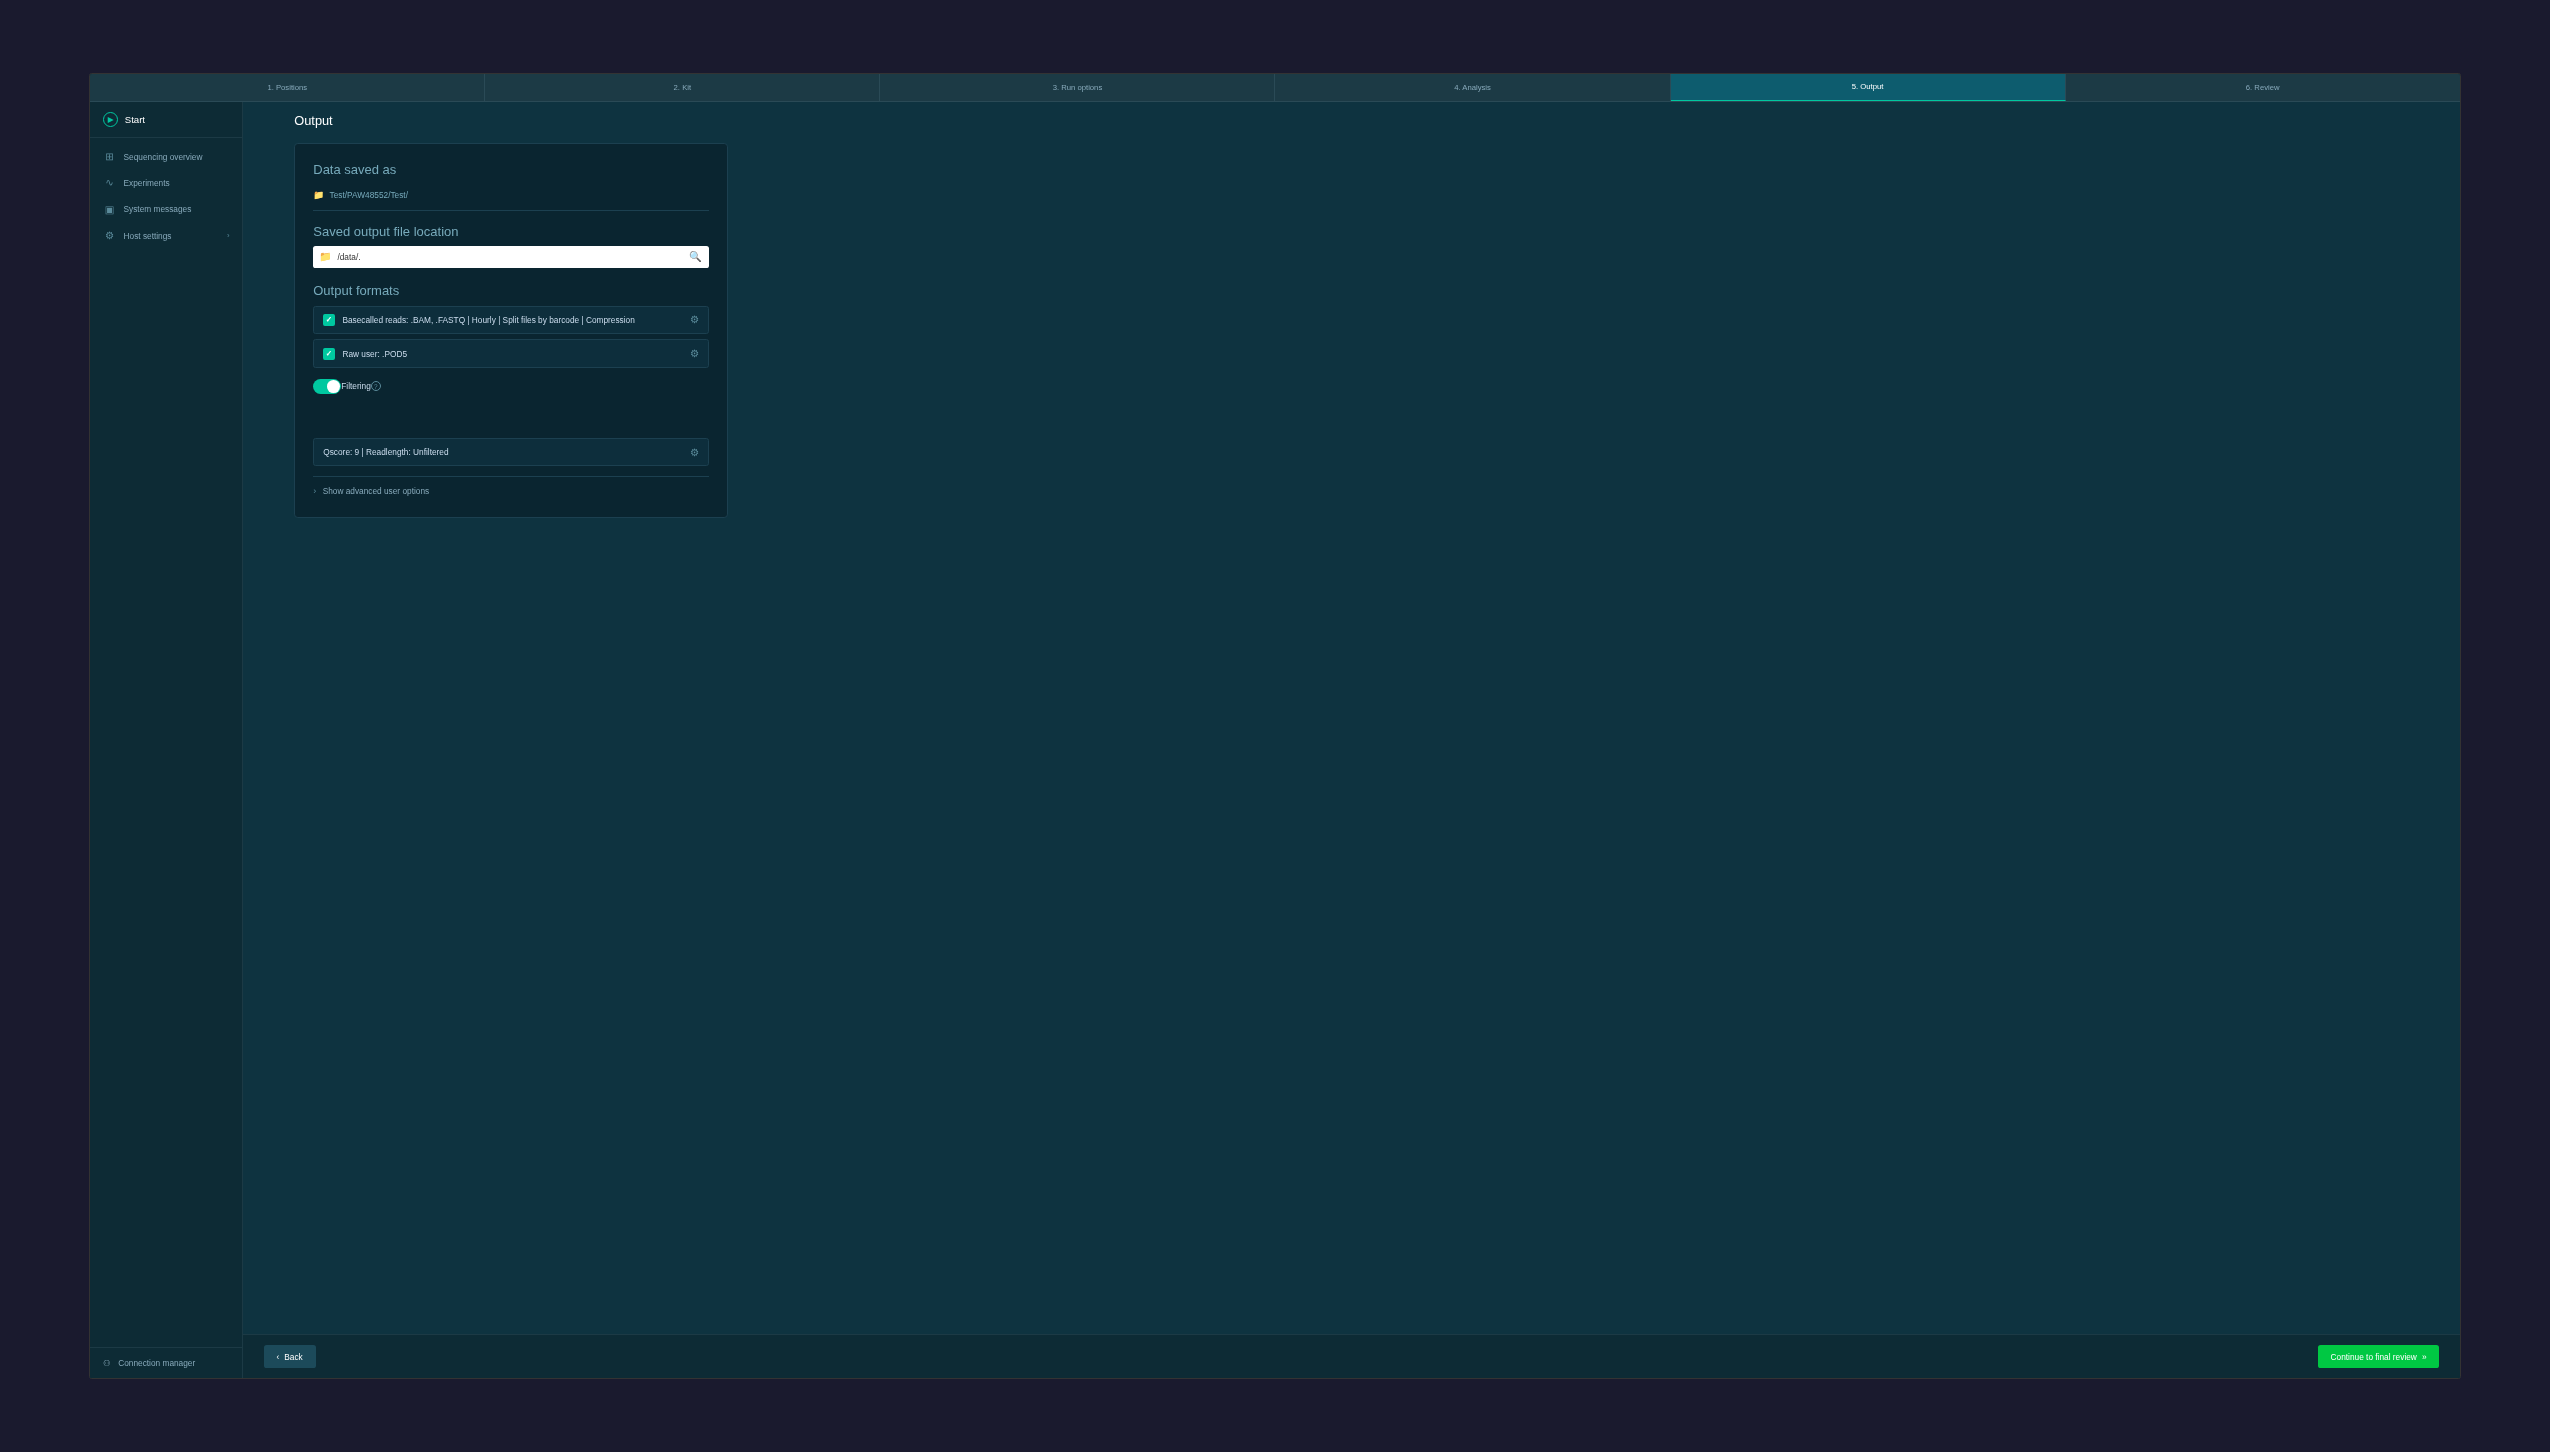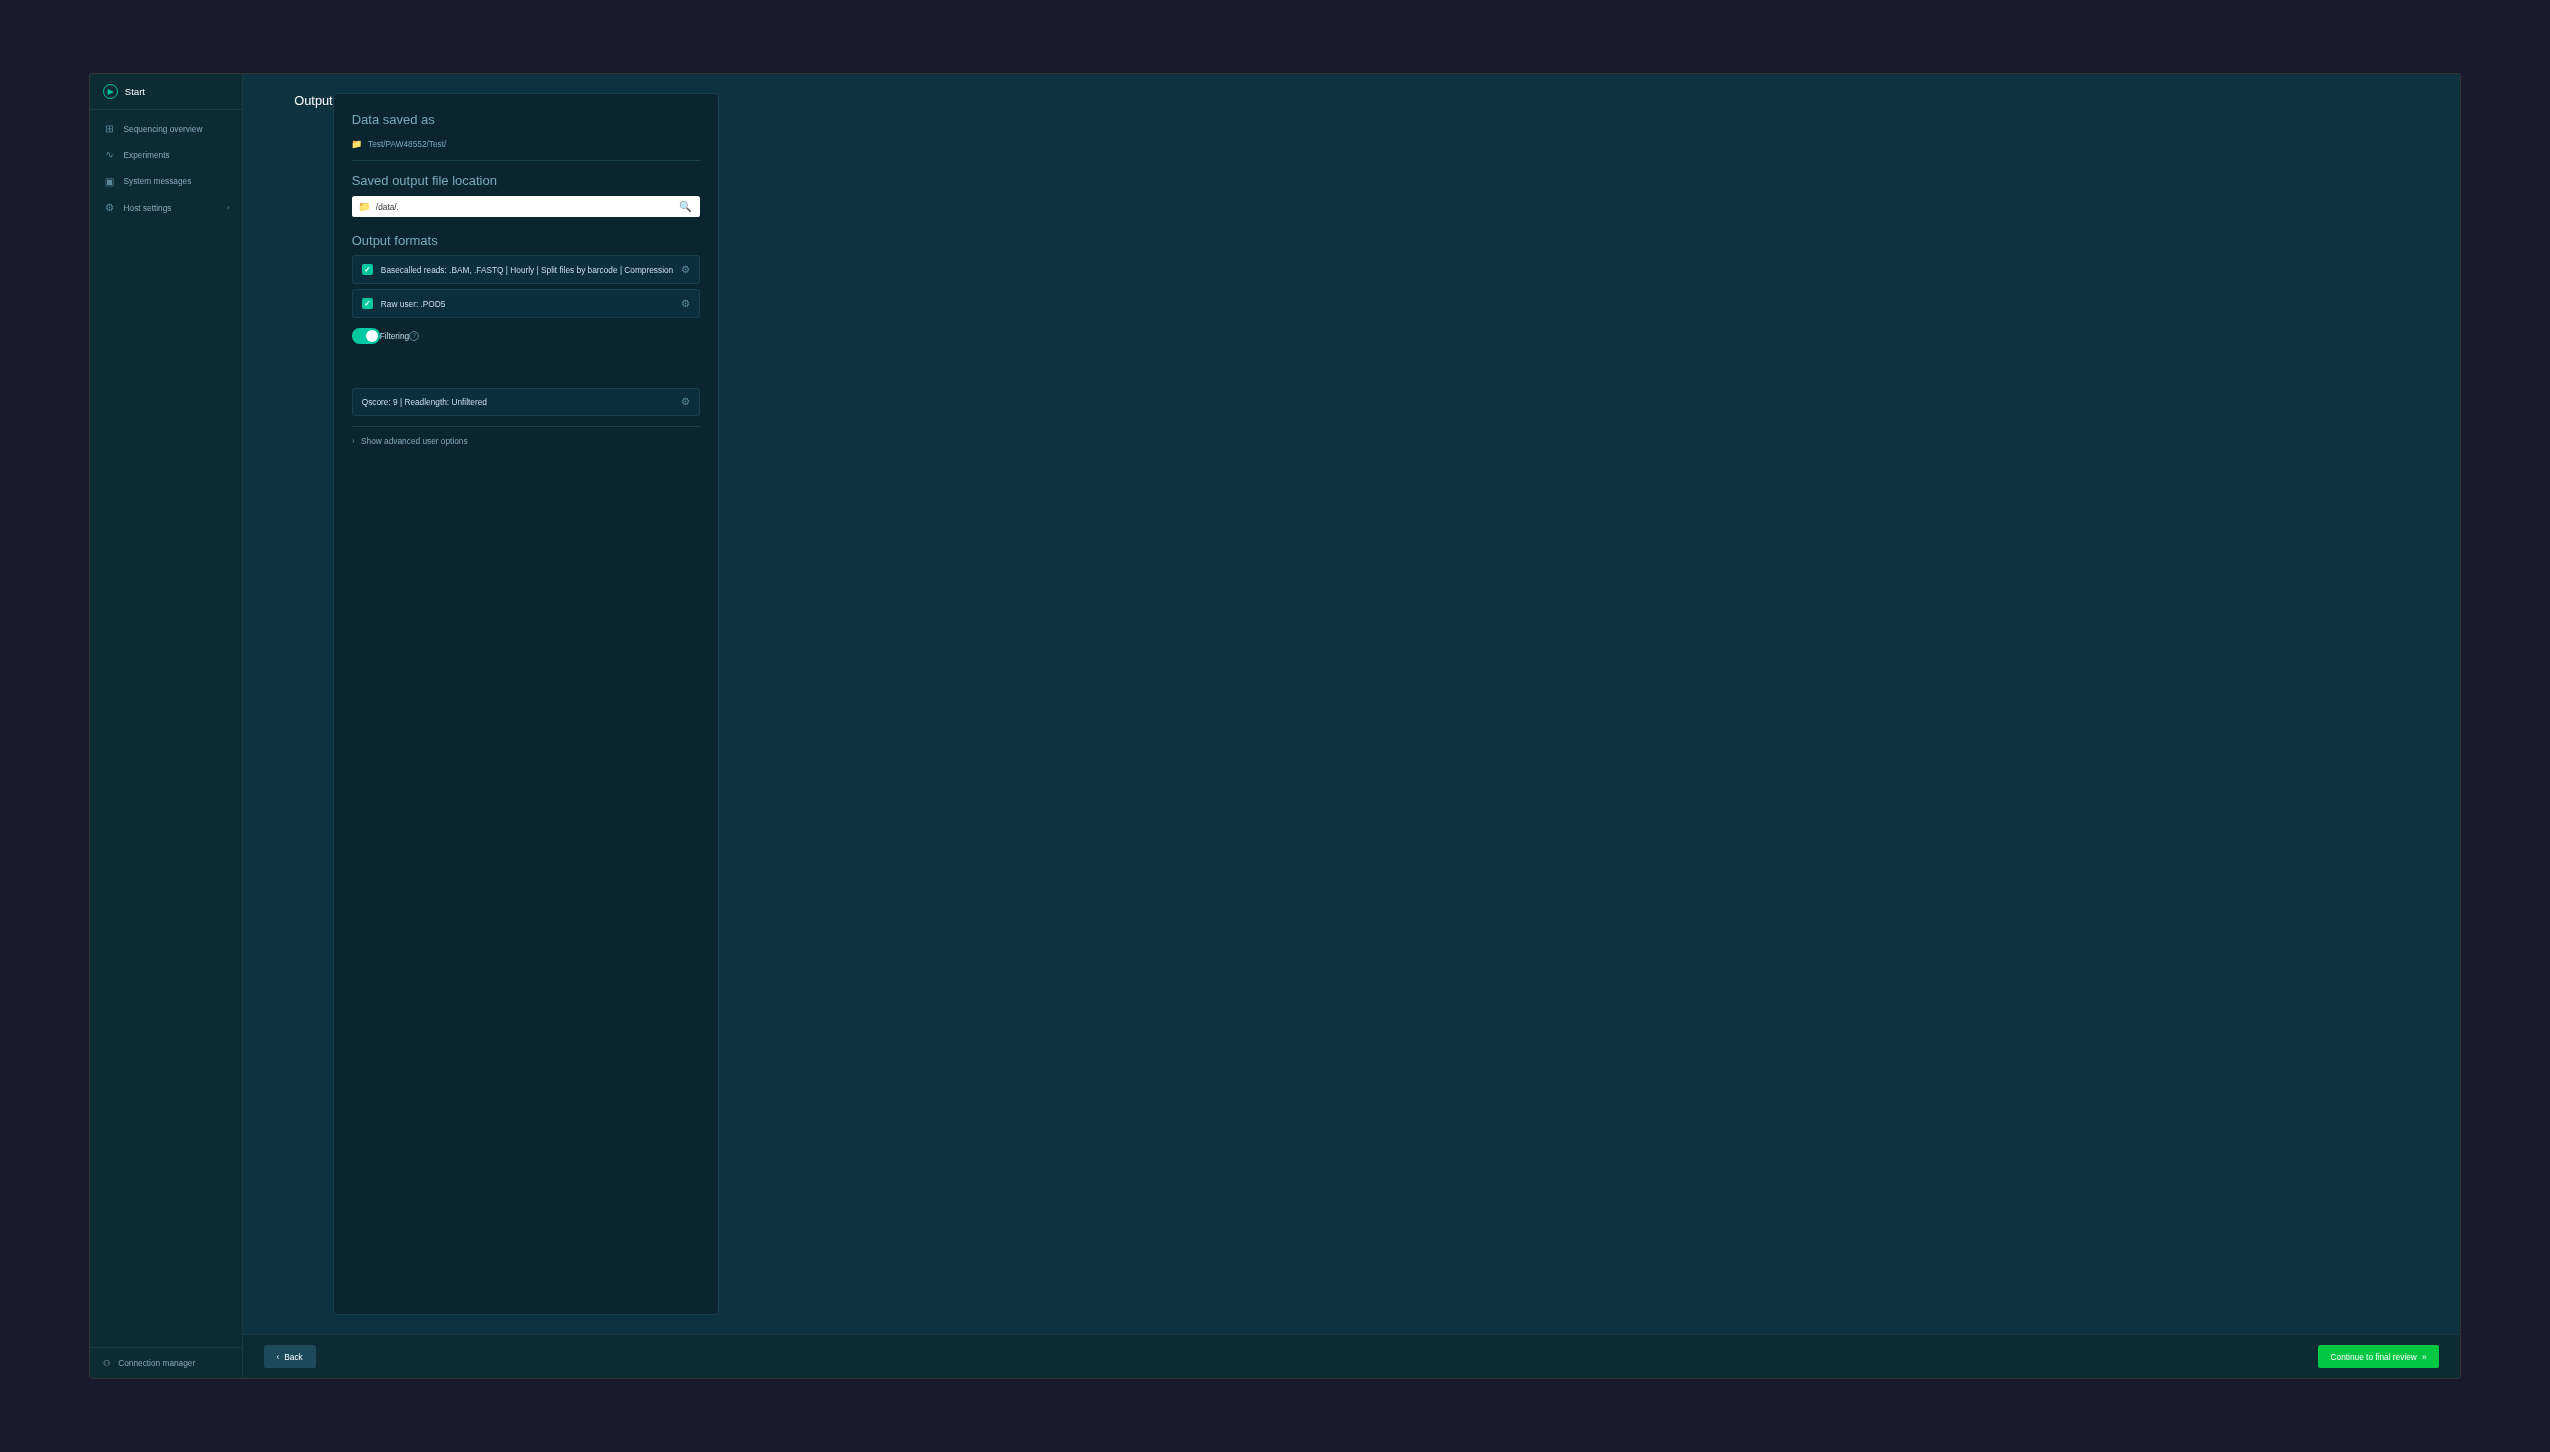--- a/index.html
+++ b/index.html
@@ -124,23 +124,23 @@
     .content {
       flex: 1;
       background: #0e3340;
       overflow-y: auto;
       position: relative;
       display: flex;
       flex-direction: column;
     }
     .content-body {
       flex: 1;
-      padding: 19px 51px;
-      display: flex;
-      flex-direction: row;
+      padding: 11px 51px;
+      display: flex;
+      flex-direction: column;
     }
     .page-title {
       font-size: 12.8px;
       color: #fff;
       font-weight: 500;
       margin-bottom: 15.3px;
     }
     
     .card {
       background: #0a2530;
@@ -354,20 +354,40 @@
       font-size: 8.3px;
       cursor: pointer;
       font-weight: 500;
     }
   </style>
 </head>
 <body>
 
 <div class="app-window">
 
+  <div class="top-nav">
+    <div class="top-nav-item">
+      <span>1. Positions</span>
+    </div>
+    <div class="top-nav-item">
+      <span>2. Kit</span>
+    </div>
+    <div class="top-nav-item">
+      <span>3. Run options</span>
+    </div>
+    <div class="top-nav-item">
+      <span>4. Analysis</span>
+    </div>
+    <div class="top-nav-item active">
+      <span>5. Output</span>
+    </div>
+    <div class="top-nav-item">
+      <span>6. Review</span>
+    </div>
+  </div>
 
   <div class="main-layout">
 
     <div class="sidebar">
       <div class="sidebar-header">
         <div class="sidebar-brand">
           <div class="brand-icon">▶</div>
           <span>Start</span>
         </div>
       </div>

